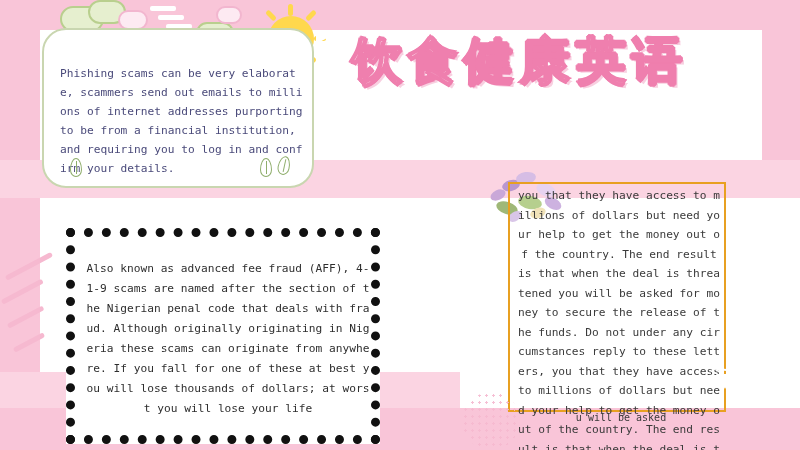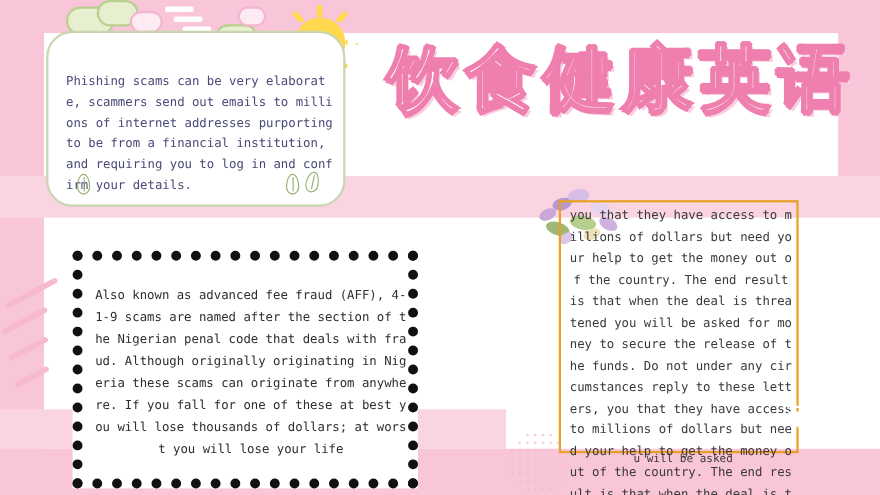--- a/index.html
+++ b/index.html
@@ -121,21 +121,21 @@
     color: #b0b0b0;
     font-size: 10px;
     line-height: 10px;
   }
 
   
   .title {
     position: absolute;
     left: 352px; top: 28px;
     font-family: "DejaVu Sans", sans-serif;
-    font-size: 65px;
+    font-size: 50px;
     font-weight: bold;
     letter-spacing: 6px;
     color: #ffffff;
     -webkit-text-stroke: 2px #ef7fae;
     text-shadow:
       2px 0 0 #ef7fae, -2px 0 0 #ef7fae,
       0 2px 0 #ef7fae, 0 -2px 0 #ef7fae,
       3px 3px 0 #f8cfe0;
     white-space: nowrap;
   }

